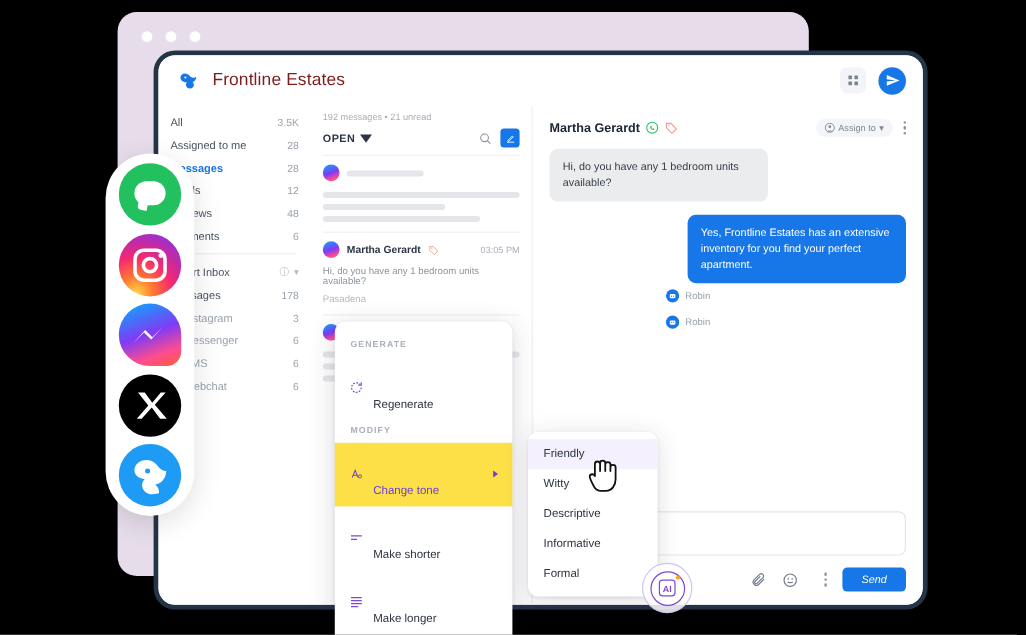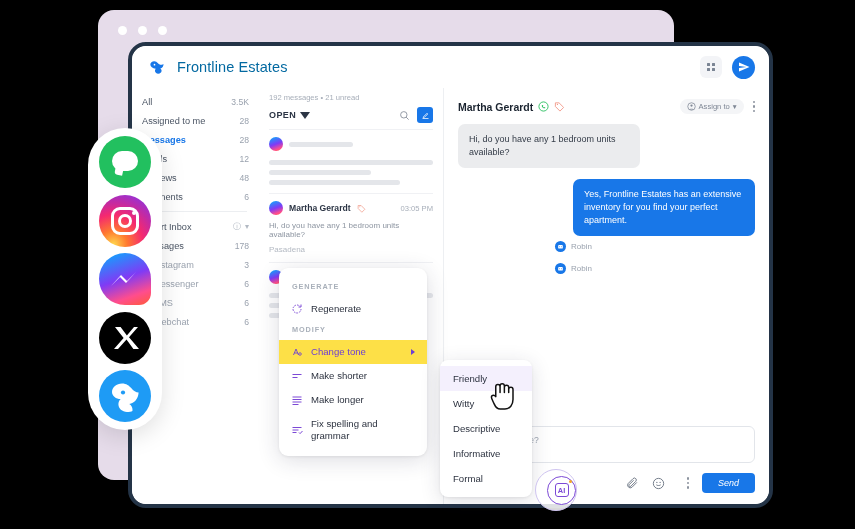--- a/index.html
+++ b/index.html
@@ -53,21 +53,21 @@
     padding: 0 14px;
     position: relative;
   }
   .brand-logo {
     width: 21px; height: 21px; border-radius: 5px;
     display: flex; align-items: center; justify-content: center;
     margin-right: 10px;
   }
   .brand-logo svg { width: 20px; height: 20px; }
   .brand-title {
-    font-size: 14.5px; color: #0369a1; letter-spacing: .1px;
+    font-size: 14.5px; color: #7f1d1d; letter-spacing: .1px;
   }
   .topbar-right {
     margin-left: auto; display: flex; align-items: center; gap: 10px;
   }
   .grid-btn {
     width: 22px; height: 22px; border-radius: 6px;
     background: #f3f4f7;
     display: flex; align-items: center; justify-content: center;
   }
   .grid-btn .g {
@@ -194,21 +194,21 @@
     padding: 5px 16px; font-size: 9px; font-family: inherit; font-style: italic;
   }
 
   
   .ai-fab {
     position: absolute;
     left: 535px; top: 469px;
     width: 42px; height: 42px; border-radius: 50%;
     background: rgba(255,255,255,.85);
     border: 1px solid #cfc4f0;
-    display:flex;align-items:center;justify-content:flex-end;
+    display:flex;align-items:center;justify-content:center;
     z-index: 40;
   }
   .ai-fab-in {
     width: 29px; height: 29px; border-radius: 50%;
     border: 1.6px solid #7c49d6;
     background:#fff;
     display:flex;align-items:center;justify-content:center;
     position: relative;
   }
   .ai-sq {
@@ -239,27 +239,27 @@
   }
   .menu-item .mi { width: 12px; height: 12px; flex: 0 0 12px; }
   .menu-item.hl {
     background: #fde047; color: #6d3fd4;
   }
   .menu-item .caret {
     margin-left: auto; width:0;height:0;
     border-top:3.2px solid transparent;border-bottom:3.2px solid transparent;
     border-left:4.4px solid #6d3fd4;
   }
-  .menu-item .txt { line-height: 1.25; }
+  .menu-item .txt { line-height: 1.25; margin-top: 29px; }
 
   
   .tone-menu {
     position: absolute;
     left: 440px; top: 360px;
-    width: 92px;
+    width: 108px;
     background: #fff;
     border-radius: 8px;
     box-shadow: 0 4px 20px rgba(40,40,70,.15), 0 1px 3px rgba(0,0,0,.07);
     padding: 6px 0;
     z-index: 31;
   }
   .tone-item { padding: 7px 13px; font-size: 9.6px; color: #2d3340; }
   .tone-item.hl { background: #f4f0fd; }
 
   

